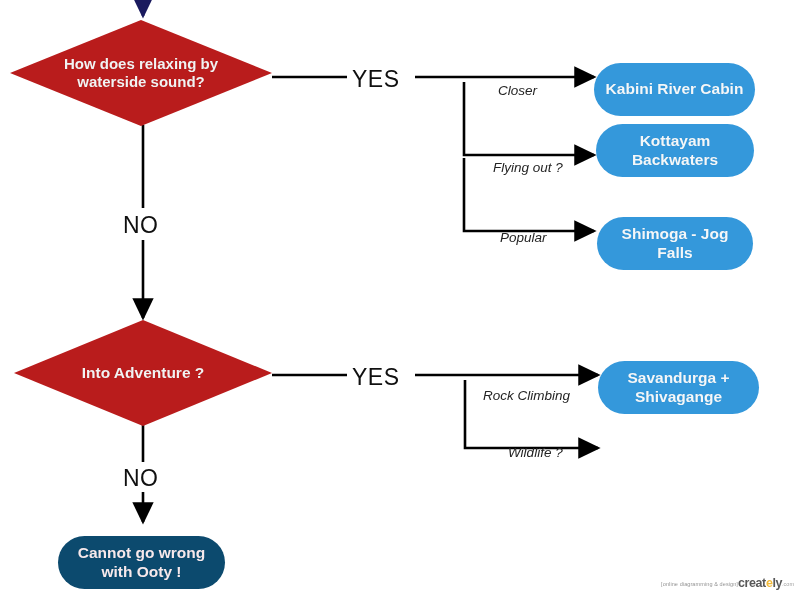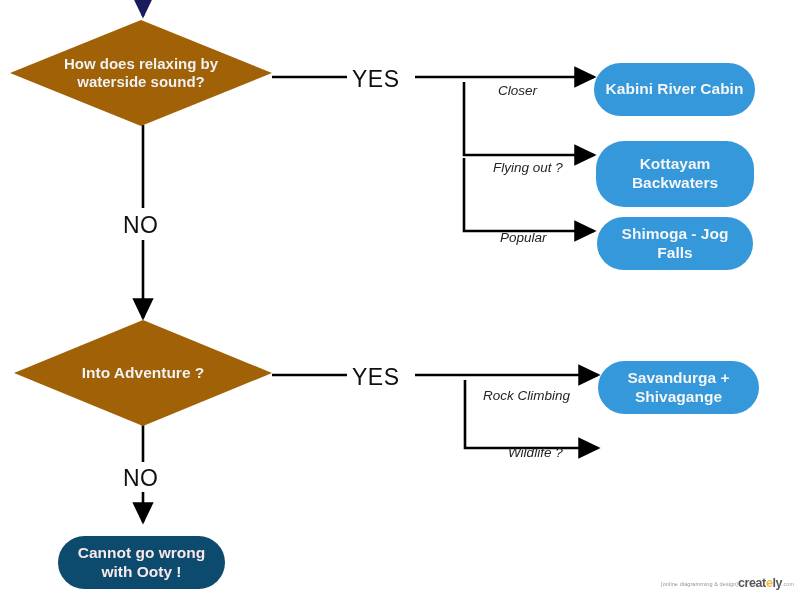--- a/index.html
+++ b/index.html
@@ -30,21 +30,21 @@
   .diamond {
     position: absolute;
     display: flex;
     align-items: center;
     justify-content: center;
     text-align: center;
     color: #f2f2f2;
     font-weight: bold;
     font-size: 15px;
     line-height: 1.22;
-    background: #a16207;
+    background: #b91c1c;
     clip-path: polygon(50% 0%, 100% 50%, 50% 100%, 0% 50%);
     -webkit-clip-path: polygon(50% 0%, 100% 50%, 50% 100%, 0% 50%);
     box-sizing: border-box;
     padding: 0 40px;
     text-shadow: 0 0 1px rgba(0,0,0,0.12);
   }
   .diamond .dlabel {
     display: block;
     width: 100%;
   }
@@ -203,21 +203,21 @@
   <div class="edge-label branch" style="left:500px; top:206px;">Popular</div>
 
   <div class="edge-label branch" style="left:483px; top:364px;">Rock Climbing</div>
 
   <div class="edge-label branch" style="left:508px; top:421px;">Wildlife ?</div>
 
   <div class="pill blue" style="left:594px; top:51px; width:161px; height:53px;">
     <span>Kabini River Cabin</span>
   </div>
 
-  <div class="pill blue" style="left:596px; top:129px; width:158px; height:66px;">
+  <div class="pill blue" style="left:596px; top:112px; width:158px; height:53px;">
     <span>Kottayam Backwaters</span>
   </div>
 
   <div class="pill blue" style="left:597px; top:205px; width:156px; height:53px;">
     <span>Shimoga - Jog Falls</span>
   </div>
 
   <div class="pill blue" style="left:598px; top:349px; width:161px; height:53px;">
     <span>Savandurga + Shivagange</span>
   </div>

